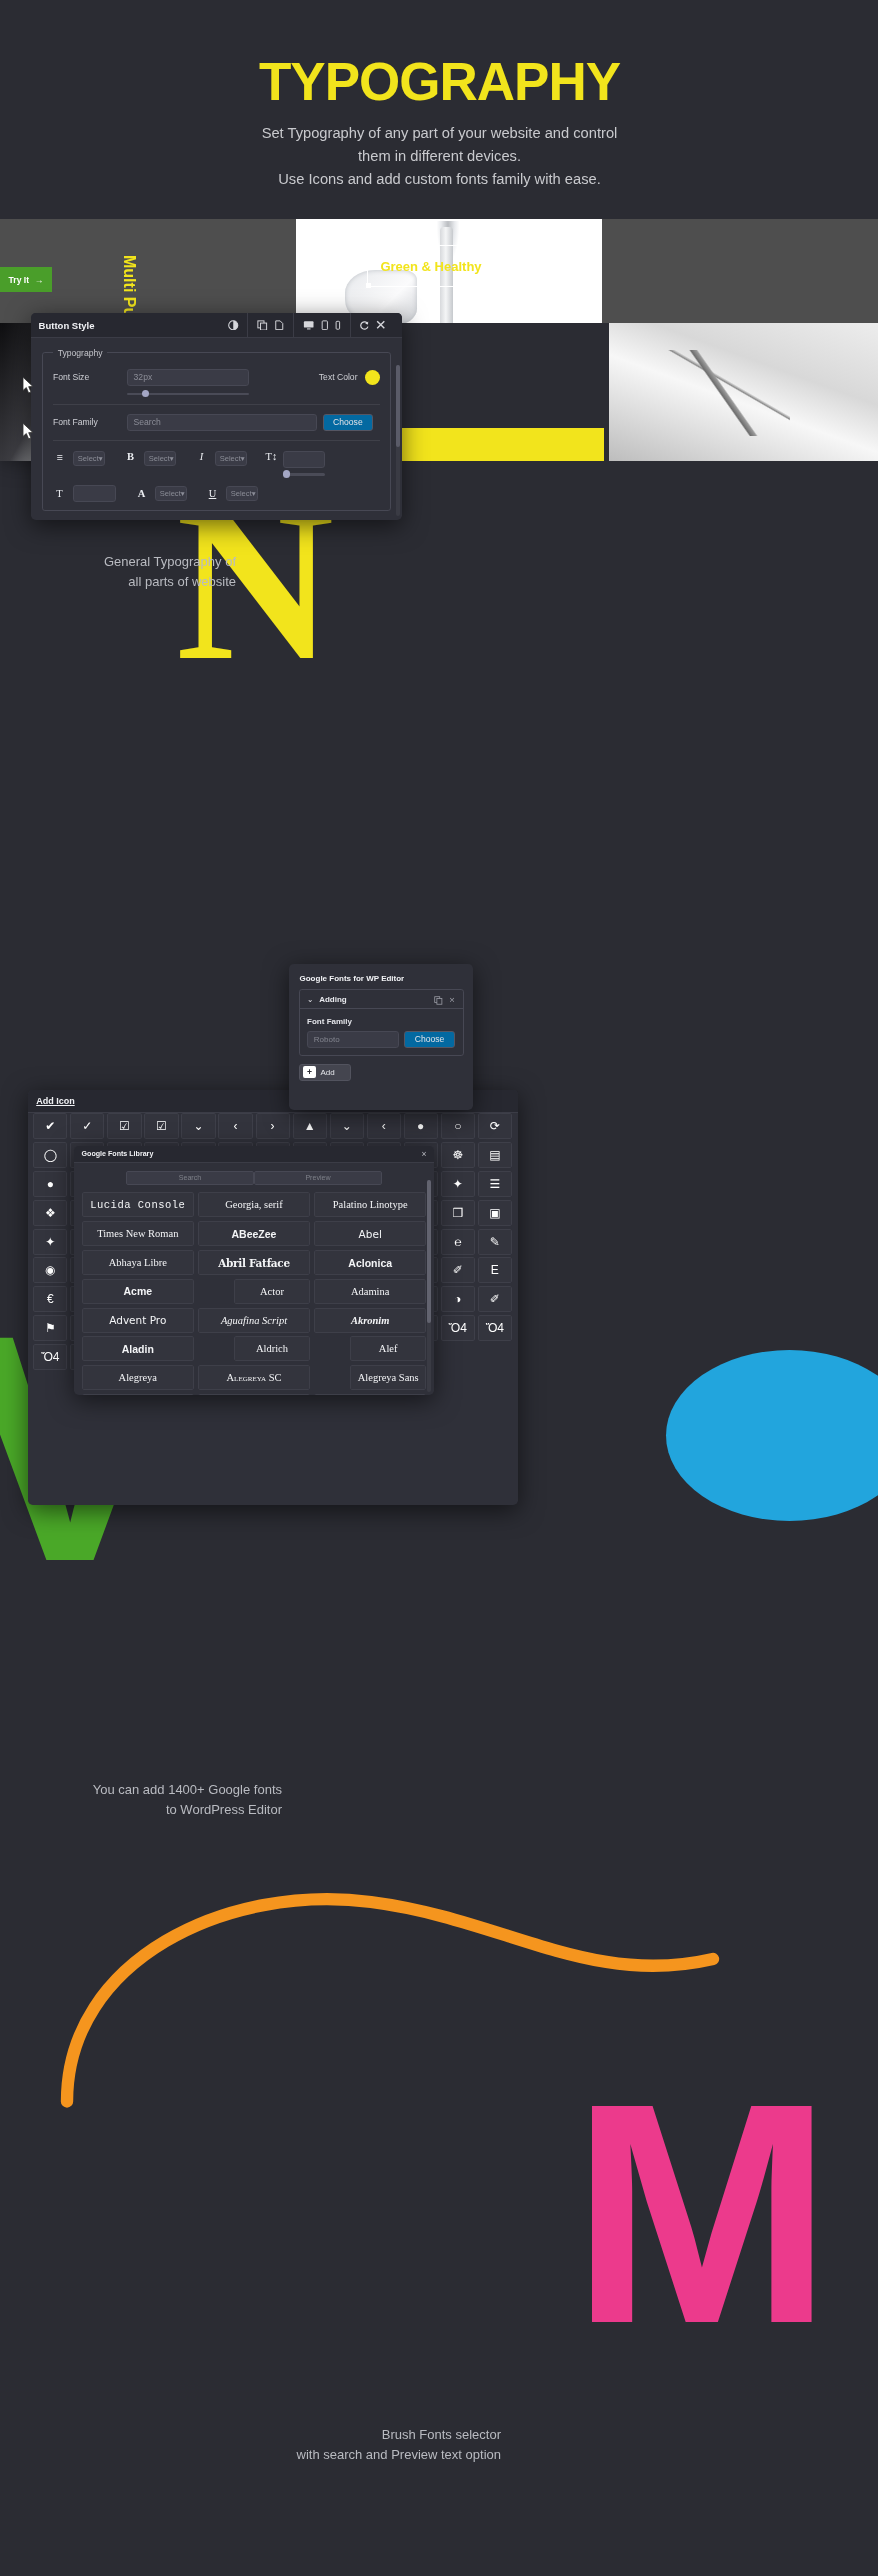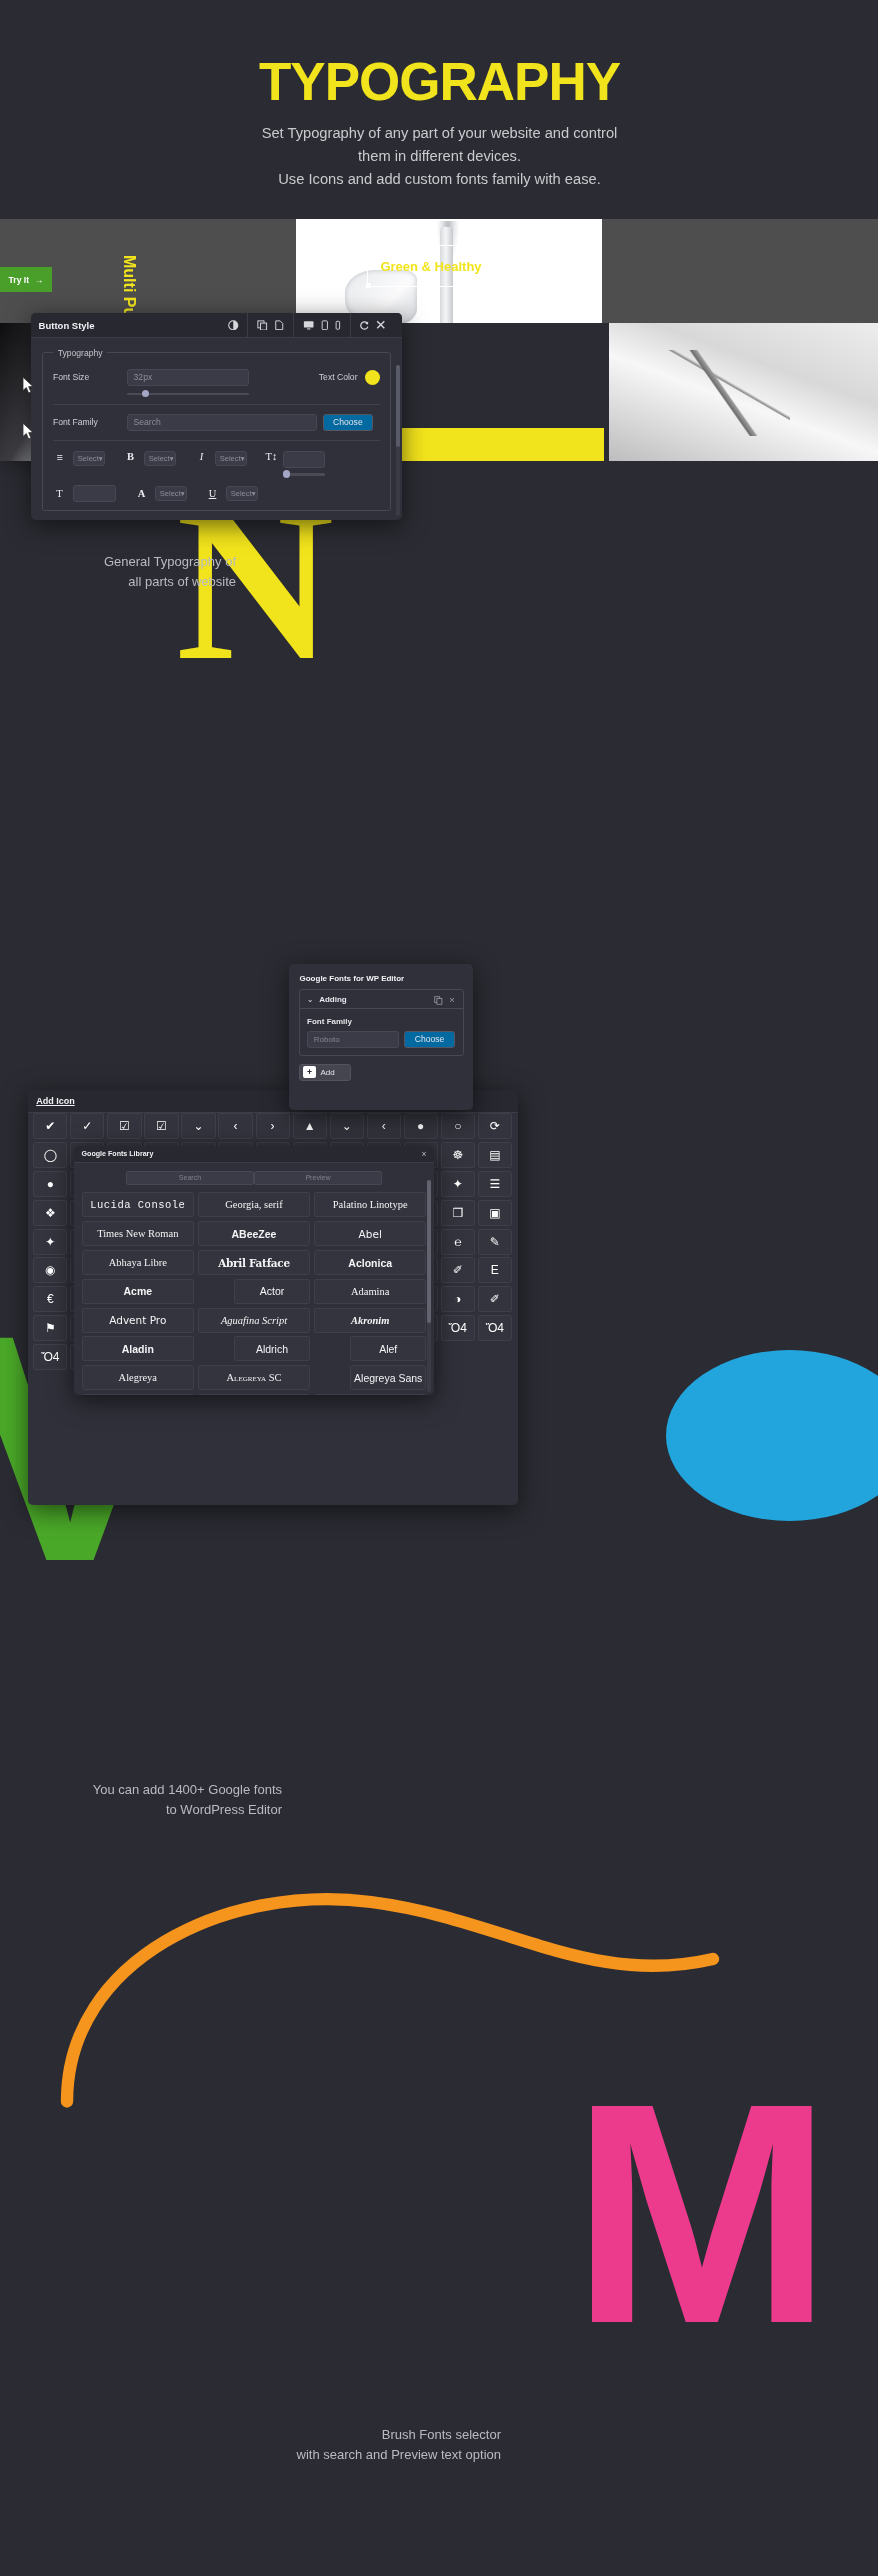--- a/index.html
+++ b/index.html
@@ -170,21 +170,21 @@
      display:flex; align-items:center; justify-content:center; color:#f4f5f7; font-size:10.5px; }
   .gl-scroll-t { position:absolute; right:2.9px; top:34px; bottom:2.9px; width:3.8px; background:#3a3b44; border-radius:1.9px;}
   .gl-scroll-h { position:absolute; right:2.9px; top:34px; width:3.8px; height:143px; background:#62636f; border-radius:1.9px;}
 
   
   .cap { position:absolute; color:#b9bbc1; font-size:13px; line-height:1.5; text-align:right; }
 
   
   .f-mono  { font-family:"Liberation Mono", monospace; letter-spacing:0.5px; }
   .f-serif { font-family:"Liberation Serif", serif; }
-  .f-sans  { font-family:Liberation Sans, sans-serif;margin-left:36px; }
+  .f-sans  { font-family:Liberation Serif, serif;margin-left:36px; }
   .f-sans-b{ font-family:"Liberation Sans", sans-serif; font-weight:700; }
   .f-ital  { font-family:"Liberation Serif", serif; font-style:italic; }
   .f-ital-b{ font-family:"Liberation Serif", serif; font-style:italic; font-weight:700; }
   .f-sc    { font-family:"Liberation Serif", serif; font-variant:small-caps; }
   .f-sc-sans { font-family:"Liberation Sans", sans-serif; font-variant:small-caps; }
   .f-slab  { font-family:"DejaVu Serif", serif; font-weight:700; }
   .f-cond  { font-family:"DejaVu Sans", sans-serif; }
   .f-fat   { font-family:"DejaVu Serif", serif; font-weight:700; letter-spacing:-0.3px; }
 </style>
 </head>

